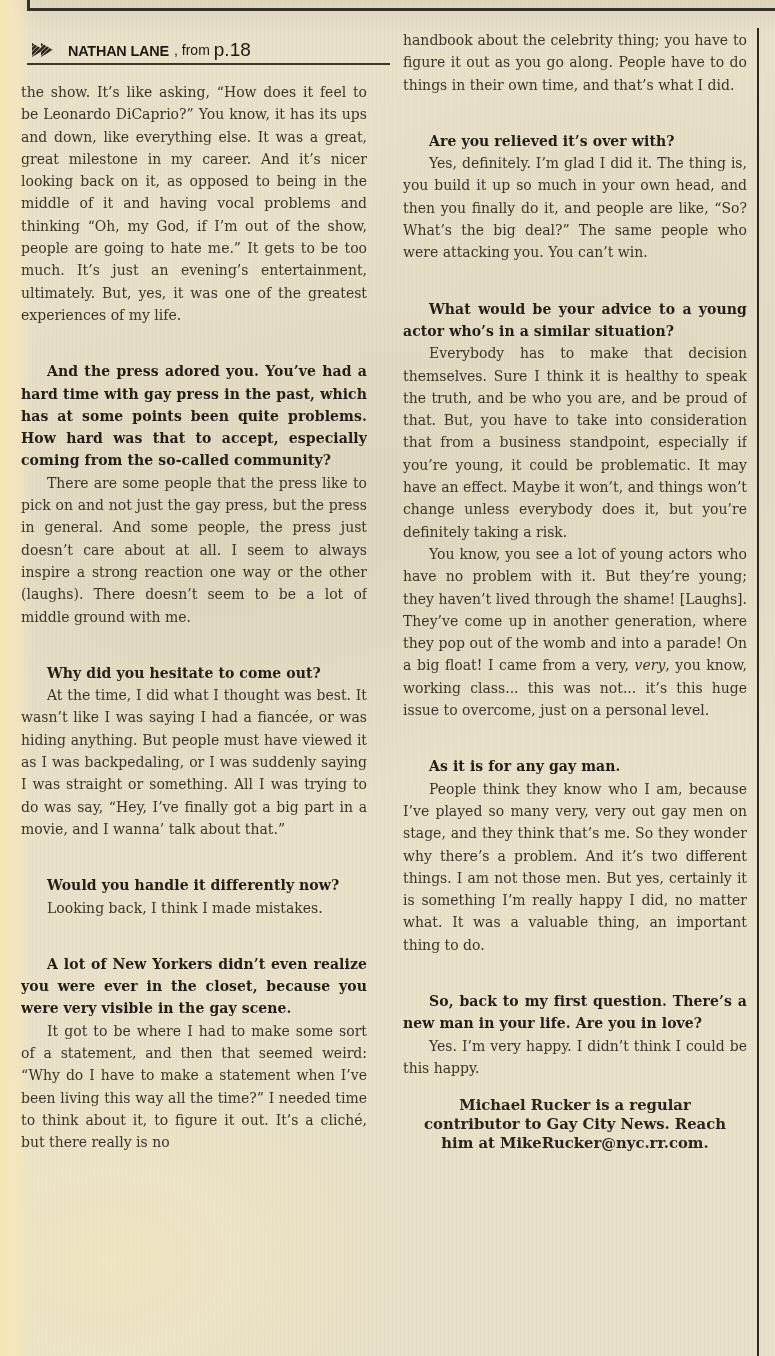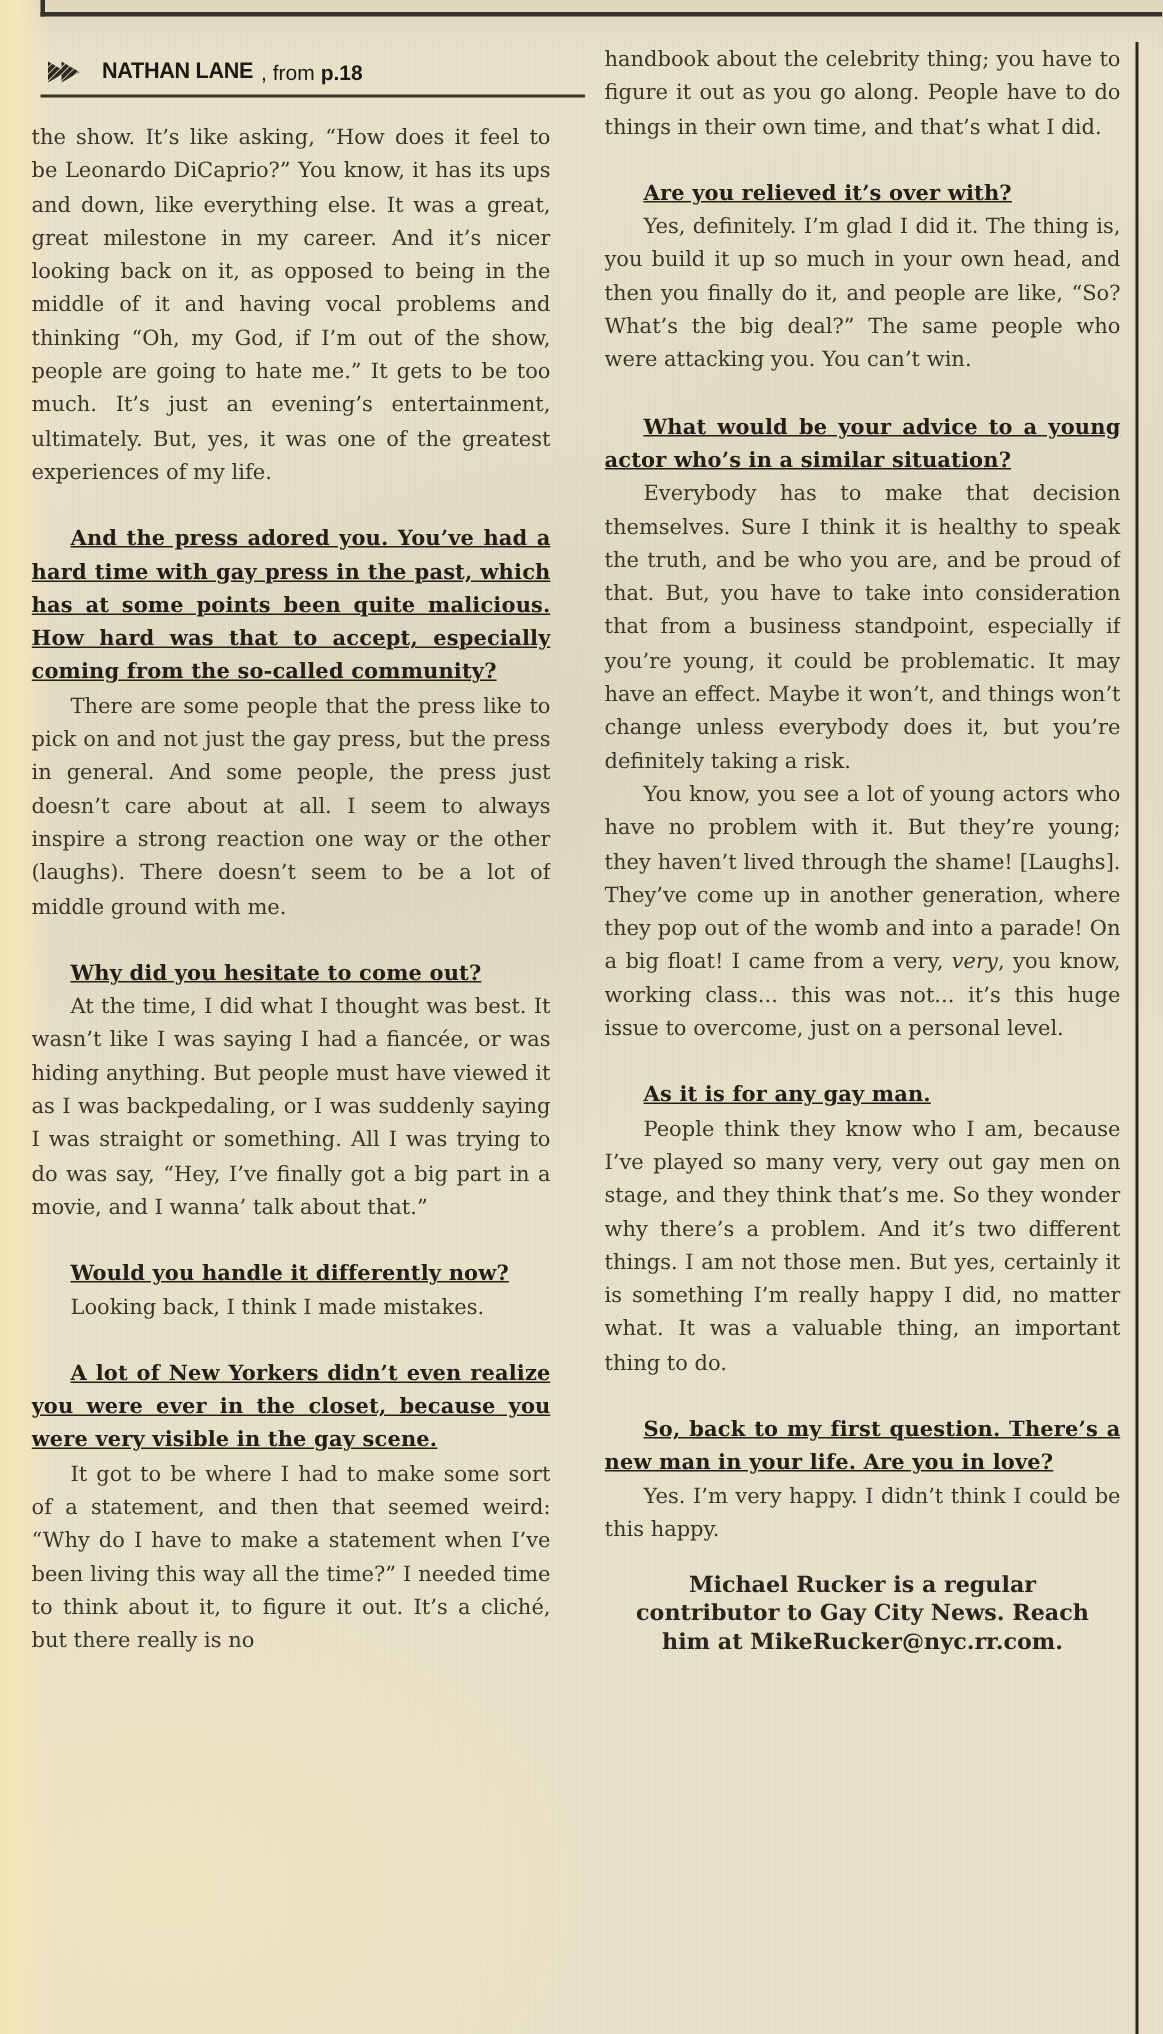--- a/index.html
+++ b/index.html
@@ -19,32 +19,32 @@
     font-family:"DejaVu Serif",serif;
     color:#3c342b;
   }
   .top-tick{position:absolute;top:0;left:27px;width:3px;height:11px;background:#36312a;}
   .top-rule{position:absolute;top:8px;left:27px;right:0;height:3px;background:#36312a;}
   .hdr{position:absolute;top:39px;left:32px;width:360px;display:flex;align-items:center;
        font-family:"Liberation Sans",sans-serif;color:#1d1915;white-space:nowrap;}
   .hdr-icon{display:inline-block;width:26px;height:16px;margin-right:10px;flex:0 0 auto;}
   .hdr-name{font-weight:bold;font-size:15px;letter-spacing:-0.2px;transform:scaleX(.96);transform-origin:left;}
   .hdr-from{font-size:14px;margin-left:1px;text-align:center;}
-  .hdr-page{font-weight:bold;font-size:14px;margin-left:4px;}
+  .hdr-page{font-weight:normal;font-size:19px;margin-left:4px;}
   .hdr-rule{position:absolute;top:63px;left:27px;width:363px;height:2px;background:#3b352d;}
 
   .col{position:absolute;text-align:justify;}
   .col-left{left:21px;top:81px;width:346px;height:1275px;overflow:hidden;}
   .col-right{left:403px;top:29px;width:344px;height:1327px;overflow:hidden;}
   .col-rule{position:absolute;left:757px;top:28px;bottom:0;width:2px;background:#2b2722;}
 
   p{margin:0;font-size:14px;line-height:22.3px;}
   p.body{text-indent:26px;}
   p.noind{text-indent:0;}
-  p.question{font-weight:bold;color:#241e18;text-indent:26px;margin-top:22px;letter-spacing:.1px;text-decoration:underline;}
+  p.question{font-weight:bold;color:#241e18;text-indent:26px;margin-top:34px;letter-spacing:.1px;}
   .em-word{font-style:italic;}
 
   p.footer{margin-top:16px;padding:0 10px;text-align:center;font-size:14.8px;line-height:19px;
            color:#2a241e;font-weight:bold;}
   .it{}
   .rom{font-style:normal;}
 </style>
 </head>
 <body>
 
@@ -67,21 +67,21 @@
       </svg>
     </span>
     <span class="hdr-name">NATHAN LANE</span>
     <span class="hdr-from">, from</span>
     <span class="hdr-page">p.18</span>
   </div>
   <div class="hdr-rule"></div>
 
   <div class="col col-left">
     <p class="body noind">the show. It’s like asking, “How does it feel to be Leonardo DiCaprio?” You know, it has its ups and down, like everything else. It was a great, great milestone in my career. And it’s nicer looking back on it, as opposed to being in the middle of it and having vocal problems and thinking “Oh, my God, if I’m out of the show, people are going to hate me.” It gets to be too much. It’s just an evening’s entertainment, ultimately. But, yes, it was one of the greatest experiences of my life.</p>
-    <p class="question">And the press adored you. You’ve had a hard time with gay press in the past, which has at some points been quite malicious. How hard was that to accept, especially coming from the so-called community?</p>
+    <p class="question">And the press adored you. You’ve had a hard time with gay press in the past, which has at some points been quite problems. How hard was that to accept, especially coming from the so-called community?</p>
     <p class="body">There are some people that the press like to pick on and not just the gay press, but the press in general. And some people, the press just doesn’t care about at all. I seem to always inspire a strong reaction one way or the other (laughs). There doesn’t seem to be a lot of middle ground with me.</p>
     <p class="question">Why did you hesitate to come out?</p>
     <p class="body">At the time, I did what I thought was best. It wasn’t like I was saying I had a fiancée, or was hiding anything. But people must have viewed it as I was backpedaling, or I was suddenly saying I was straight or something. All I was trying to do was say, “Hey, I’ve finally got a big part in a movie, and I wanna’ talk about that.”</p>
     <p class="question">Would you handle it differently now?</p>
     <p class="body">Looking back, I think I made mistakes.</p>
     <p class="question">A lot of New Yorkers didn’t even realize you were ever in the closet, because you were very visible in the gay scene.</p>
     <p class="body">It got to be where I had to make some sort of a statement, and then that seemed weird: “Why do I have to make a statement when I’ve been living this way all the time?” I needed time to think about it, to figure it out. It’s a cliché, but there really is no</p>
   </div>
 
   <div class="col col-right">

